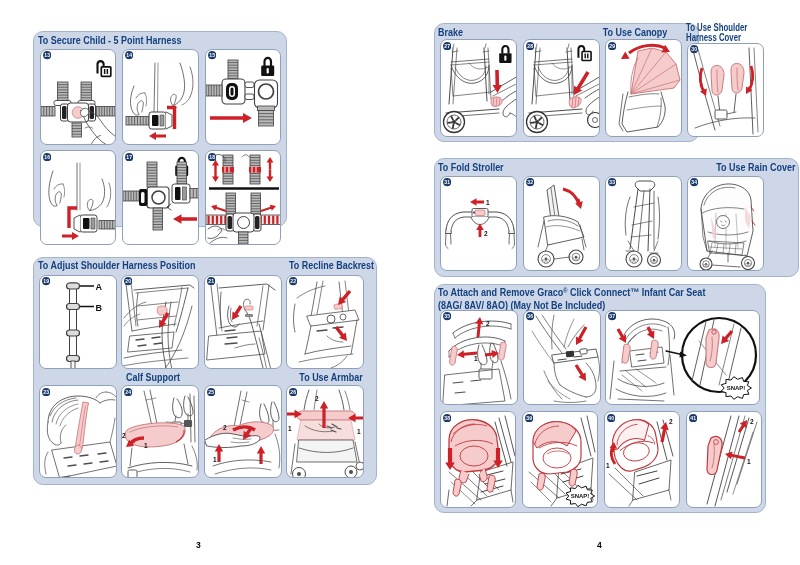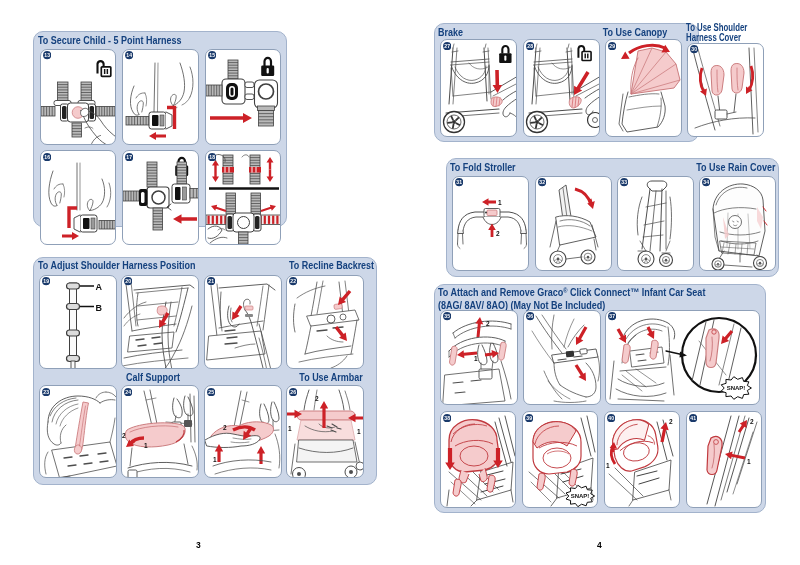--- a/index.html
+++ b/index.html
@@ -717,21 +717,21 @@
         <path d="M60.8,42.3 L60.0,43.7 L58.0,42.5 L58.0,50.0 L64.5,46.2 L62.4,45.1 L63.2,43.7 Z" fill="#cd2127"></path>
       </svg>
       <div class="badge">
         <svg width="8.4" height="8.4" viewBox="0 0 8.4 8.4">
           <circle cx="4.2" cy="4.2" r="4.1" fill="#1a3a6b"></circle>
           <text x="4.2" y="6.2" font-size="5.1" font-weight="bold" fill="#fff" text-anchor="middle" font-family="Liberation Sans, sans-serif">30</text>
         </svg>
       </div>
     </div>
   </div>
-<div class="sec" style="left:446px;top:158px;width:333px;height:119px">
+<div class="sec" style="left:434px;top:158px;width:365px;height:119px">
     <div class="stitle" style="top:1.5px;font-size:11.5px;left:3.0px;transform-origin:left top;transform:scaleX(0.78);">To Fold Stroller</div>
     <div class="stitle" style="top:1.5px;right:3px;font-size:11.5px;transform:scaleX(0.78);transform-origin:right top;">To Use Rain Cover</div>
     <div class="panel" style="left:4.5px;top:16.5px;width:77.5px;height:95.5px">
       <svg class="art" width="77.5" height="95.5" viewBox="0 0 77.5 95.5">
         <path d="M5,53 C6,44 10,36.5 22,35 L56,35 C68,36.5 72,44 73,53" stroke="#4d4d4d" stroke-width="1.0" fill="none" stroke-linecap="round" stroke-linejoin="round"></path>
         <path d="M10,54 C11,47 14,41 23,40 L55,40 C64,41 67,47 68,54" stroke="#4d4d4d" stroke-width="0.9" fill="none" stroke-linecap="round" stroke-linejoin="round"></path>
         <path d="M5,53 L4.5,56.5 L10.5,56.5 L10,54 M73,53 L73.5,56.5 L67.5,56.5 L68,54" stroke="#4d4d4d" stroke-width="0.9" fill="#f2f2f2" stroke-linecap="round" stroke-linejoin="round"></path>
         <path d="M5,56.5 L4.5,67 M9.5,56.5 L10,67 M73,56.5 L73.5,67 M68.5,56.5 L68,67" stroke="#4d4d4d" stroke-width="0.8" fill="none" stroke-linecap="round" stroke-linejoin="round"></path>
         <path d="M4.5,67 C4.5,69 5.5,70.5 7,71.5 M73.5,67 C73.5,69 72.5,70.5 71,71.5" stroke="#4d4d4d" stroke-width="0.7" fill="none" stroke-linecap="round" stroke-linejoin="round"></path>
         <rect x="31" y="31.5" width="16" height="8.5" rx="1.5" fill="#fff" stroke="#4d4d4d" stroke-width="0.9"></rect>

